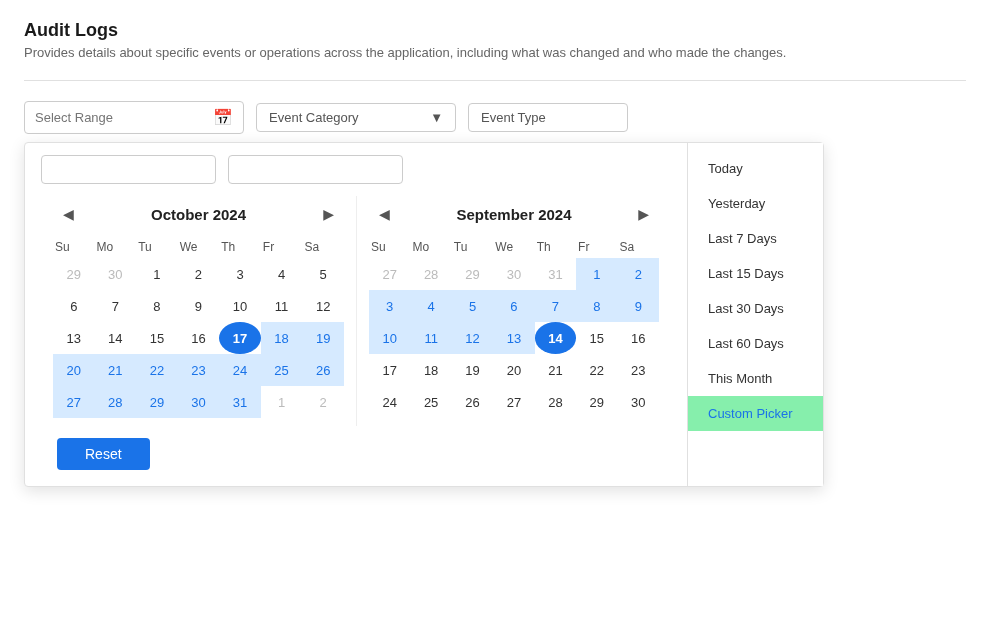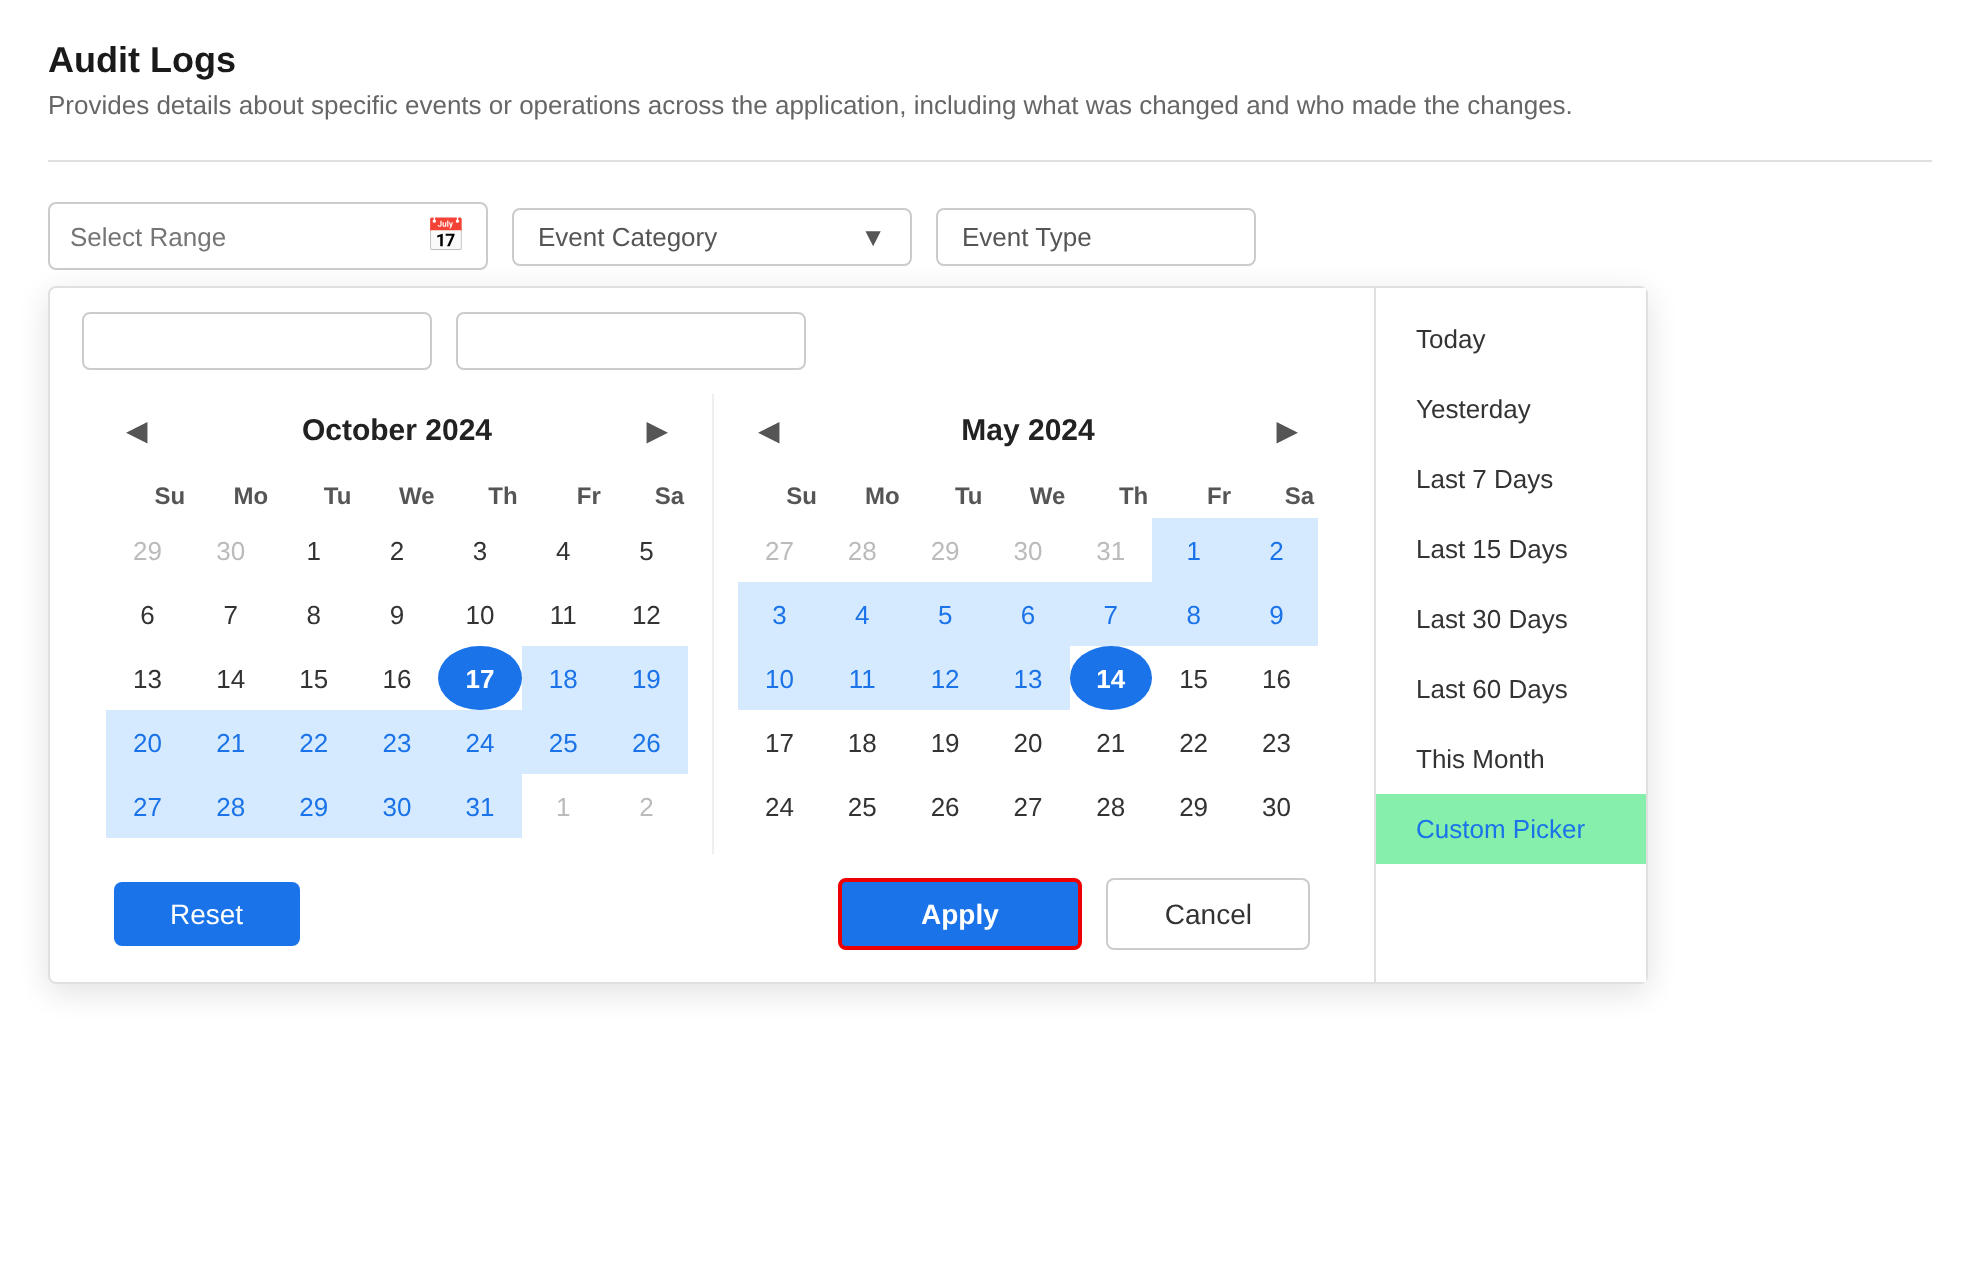--- a/index.html
+++ b/index.html
@@ -84,22 +84,22 @@
       font-weight: 700; font-size: 15px; color: #222;
     }
     .cal-nav {
       background: none; border: none; cursor: pointer;
       font-size: 14px; color: #555; padding: 2px 6px;
       border-radius: 3px;
     }
 
     .cal-grid { width: 100%; border-collapse: collapse; }
     .cal-grid th {
-      font-size: 12px; font-weight: 700; color: #555;
-      text-align: right; padding: 4px 2px; width: 40px;
+      font-size: 12px; font-weight: 400; color: #555;
+      text-align: left; padding: 4px 2px; width: 40px;
     }
     .cal-grid td {
       text-align: center; padding: 5px 2px;
       font-size: 13px; color: #333; cursor: pointer;
       width: 40px; height: 32px; border-radius: 0;
     }
     .cal-grid td.other-month { color: #bbb; }
     .cal-grid td.selected {
       background: #1a73e8; color: #fff; border-radius: 50%;
       font-weight: 600;
@@ -243,21 +243,21 @@
                   <td class="other-month">1</td>
                   <td class="other-month">2</td>
                 </tr>
               </tbody>
           </table>
         </div>
 
         <div class="calendar">
           <div class="cal-header">
             <button class="cal-nav">◀</button>
-            <span class="month-name">May 2024</span>
+            <span class="month-name">September 2024</span>
             <button class="cal-nav">▶</button>
           </div>
           <table class="cal-grid">
             <thead>
               <tr id="right-weekday-row">
                   <th>Su</th>
                   <th>Mo</th>
                   <th>Tu</th>
                   <th>We</th>
                   <th>Th</th>
@@ -311,24 +311,20 @@
                   <td>29</td>
                   <td>30</td>
                 </tr>
               </tbody>
           </table>
         </div>
       </div>
 
       <div class="cal-footer">
         <button class="btn-reset">Reset</button>
-        <div style="display:flex; gap:12px;">
-          <button class="btn-apply">Apply</button>
-          <button class="btn-cancel">Cancel</button>
-        </div>
       </div>
     </div>
 
     <div class="quick-options" id="quick-options-panel">
         <div class="quick-option">Today</div>
         <div class="quick-option">Yesterday</div>
         <div class="quick-option">Last 7 Days</div>
         <div class="quick-option">Last 15 Days</div>
         <div class="quick-option">Last 30 Days</div>
         <div class="quick-option">Last 60 Days</div>

